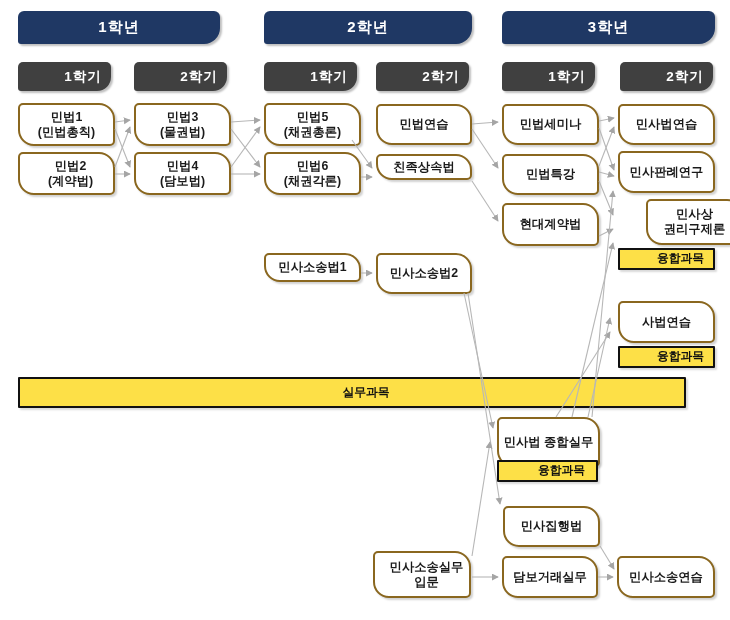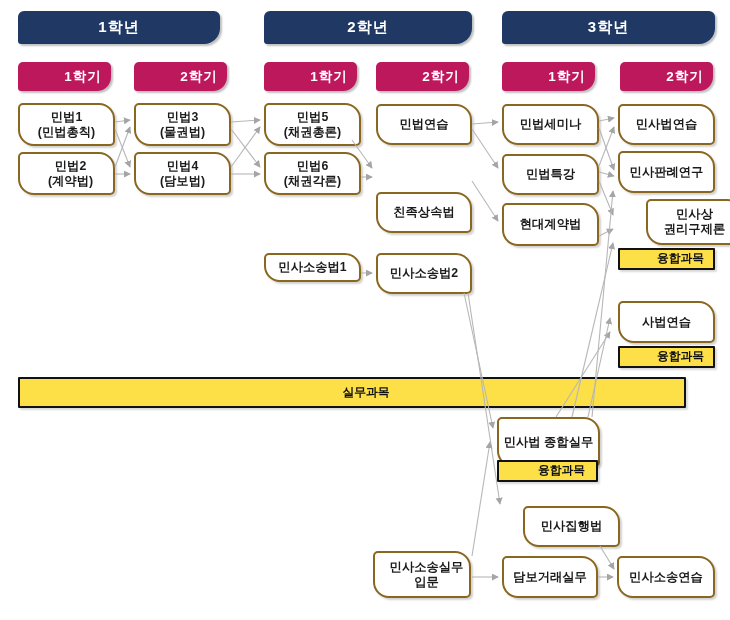--- a/index.html
+++ b/index.html
@@ -9,21 +9,21 @@
   }
   .node{position:absolute;box-sizing:border-box;display:flex;flex-direction:column;
         align-items:center;justify-content:center;text-align:center;}
   .year{
     background:#1f3864;color:#ffffff;font-size:15px;font-weight:bold;
     border-radius:6px 6px 16px 3px;
     box-shadow:2px 2px 2px rgba(0,0,0,0.25);
     letter-spacing:1px;
   }
   .sem{
-    background:#be185d;color:#ffffff;font-size:13.5px;font-weight:bold;
+    background:#404040;color:#ffffff;font-size:13.5px;font-weight:bold;
     border-radius:5px 5px 14px 3px;
     box-shadow:2px 2px 2px rgba(0,0,0,0.25);
     letter-spacing:1px;
     padding-left:37px;
   }
   .course{
     background:#ffffff;border:2.5px solid #8a671f;color:#1a1a1a;
     font-size:12.3px;font-weight:600;line-height:1.22;
     border-radius:5px 16px 5px 16px;
     box-shadow:2px 2px 2px rgba(0,0,0,0.18);
@@ -88,21 +88,21 @@
       <div>민법5</div>
       <div>(채권총론)</div>
     </div>
     <div class="node course" style="left: 264px; top: 152px; width: 97px; height: 43px;">
       <div>민법6</div>
       <div>(채권각론)</div>
     </div>
     <div class="node course" style="left: 376px; top: 104px; width: 96px; height: 41px;">
       <div>민법연습</div>
     </div>
-    <div class="node course" style="left: 376px; top: 154px; width: 96px; height: 41px; margin-top: 38px;">
+    <div class="node course" style="left: 376px; top: 154px; width: 96px; height: 26px;">
       <div>친족상속법</div>
     </div>
     <div class="node course" style="left: 502px; top: 104px; width: 97px; height: 41px;">
       <div>민법세미나</div>
     </div>
     <div class="node course" style="left: 502px; top: 154px; width: 97px; height: 41px;">
       <div>민법특강</div>
     </div>
     <div class="node course" style="left: 502px; top: 203px; width: 97px; height: 43px;">
       <div>현대계약법</div>
@@ -122,21 +122,21 @@
     </div>
     <div class="node course" style="left: 376px; top: 253px; width: 96px; height: 41px;">
       <div>민사소송법2</div>
     </div>
     <div class="node course" style="left: 618px; top: 301px; width: 97px; height: 42px;">
       <div>사법연습</div>
     </div>
     <div class="node course" style="left: 497px; top: 417px; width: 103px; height: 50px;">
       <div>민사법 종합실무</div>
     </div>
-    <div class="node course" style="left: 503px; top: 506px; width: 97px; height: 41px; margin-left: 20px;">
+    <div class="node course" style="left: 503px; top: 506px; width: 97px; height: 41px;">
       <div>민사집행법</div>
     </div>
     <div class="node course" style="left: 373px; top: 551px; width: 98px; height: 47px; padding-left: 9px;">
       <div>민사소송실무</div>
       <div>입문</div>
     </div>
     <div class="node course" style="left: 502px; top: 556px; width: 96px; height: 42px;">
       <div>담보거래실무</div>
     </div>
     <div class="node course" style="left: 617px; top: 556px; width: 98px; height: 42px;">

